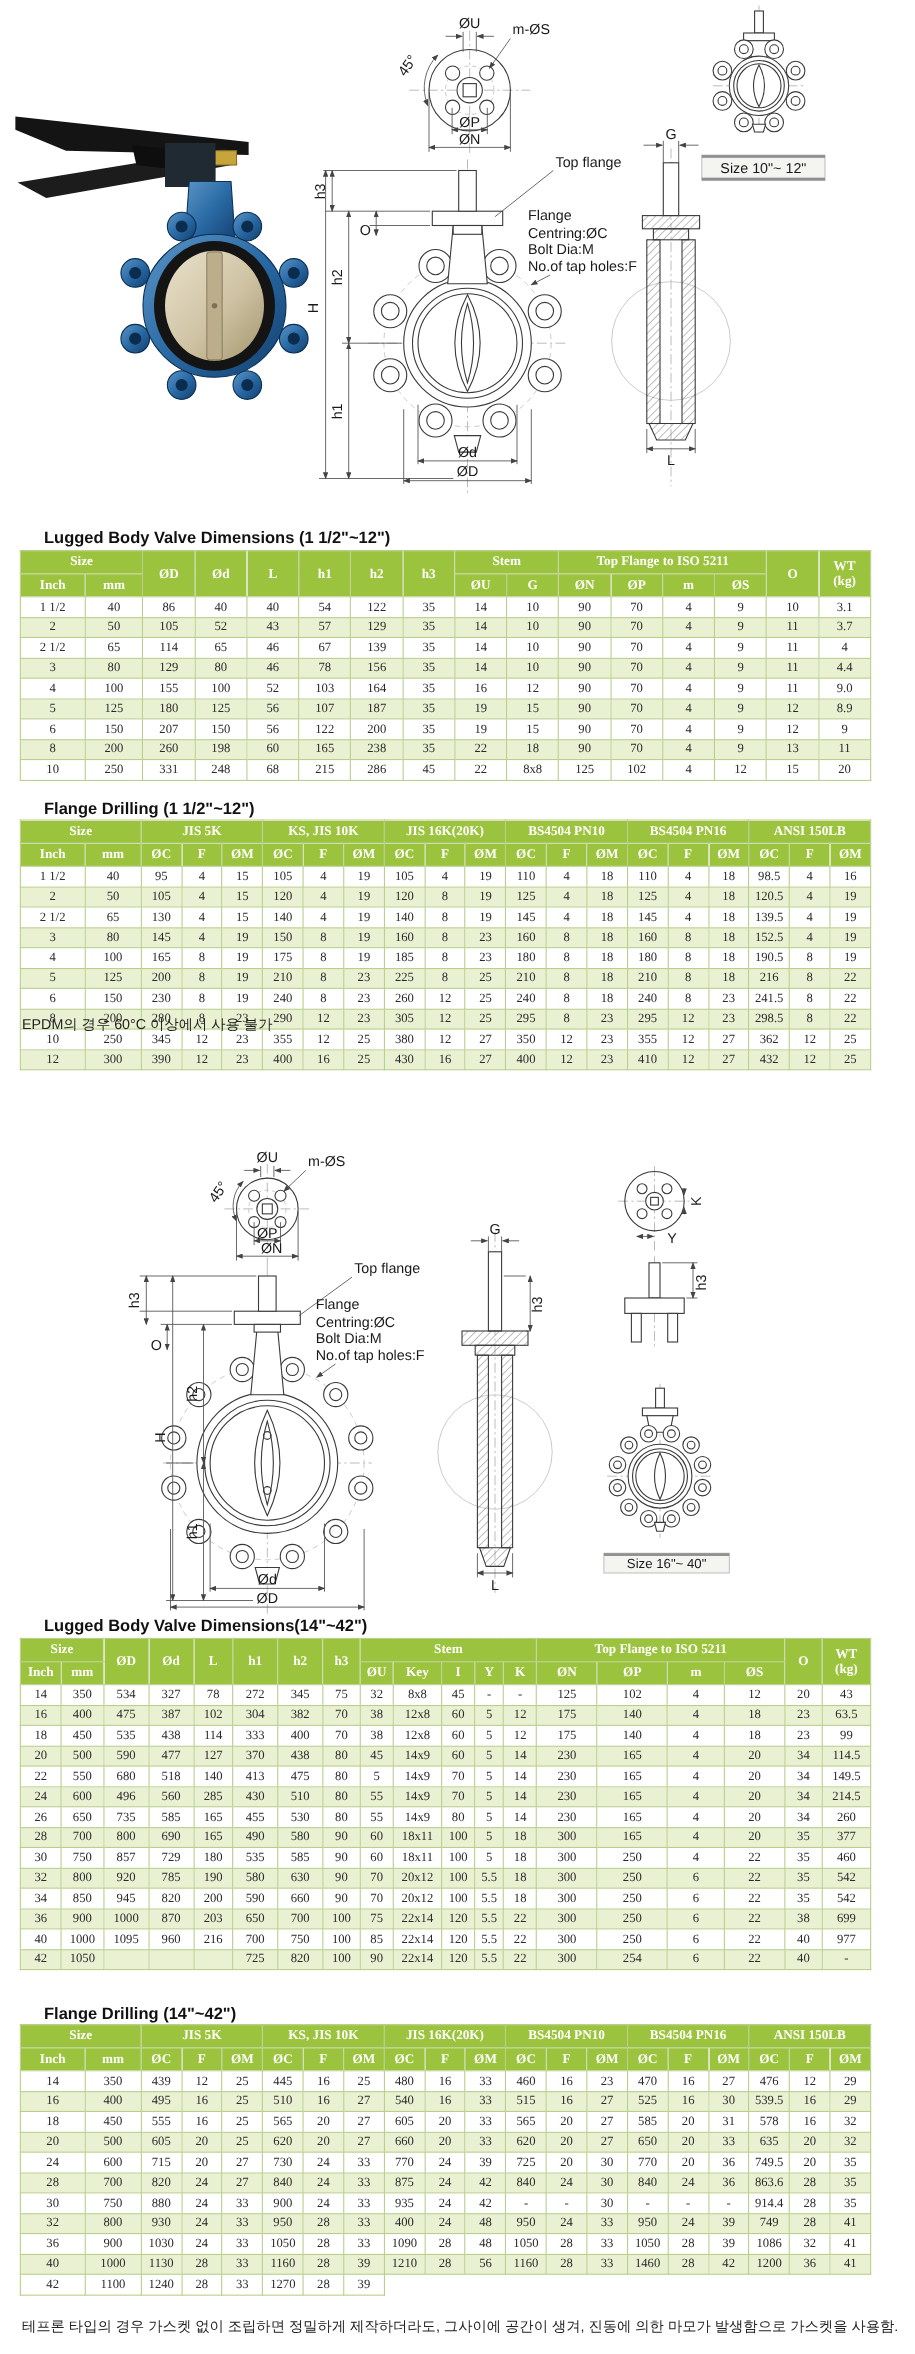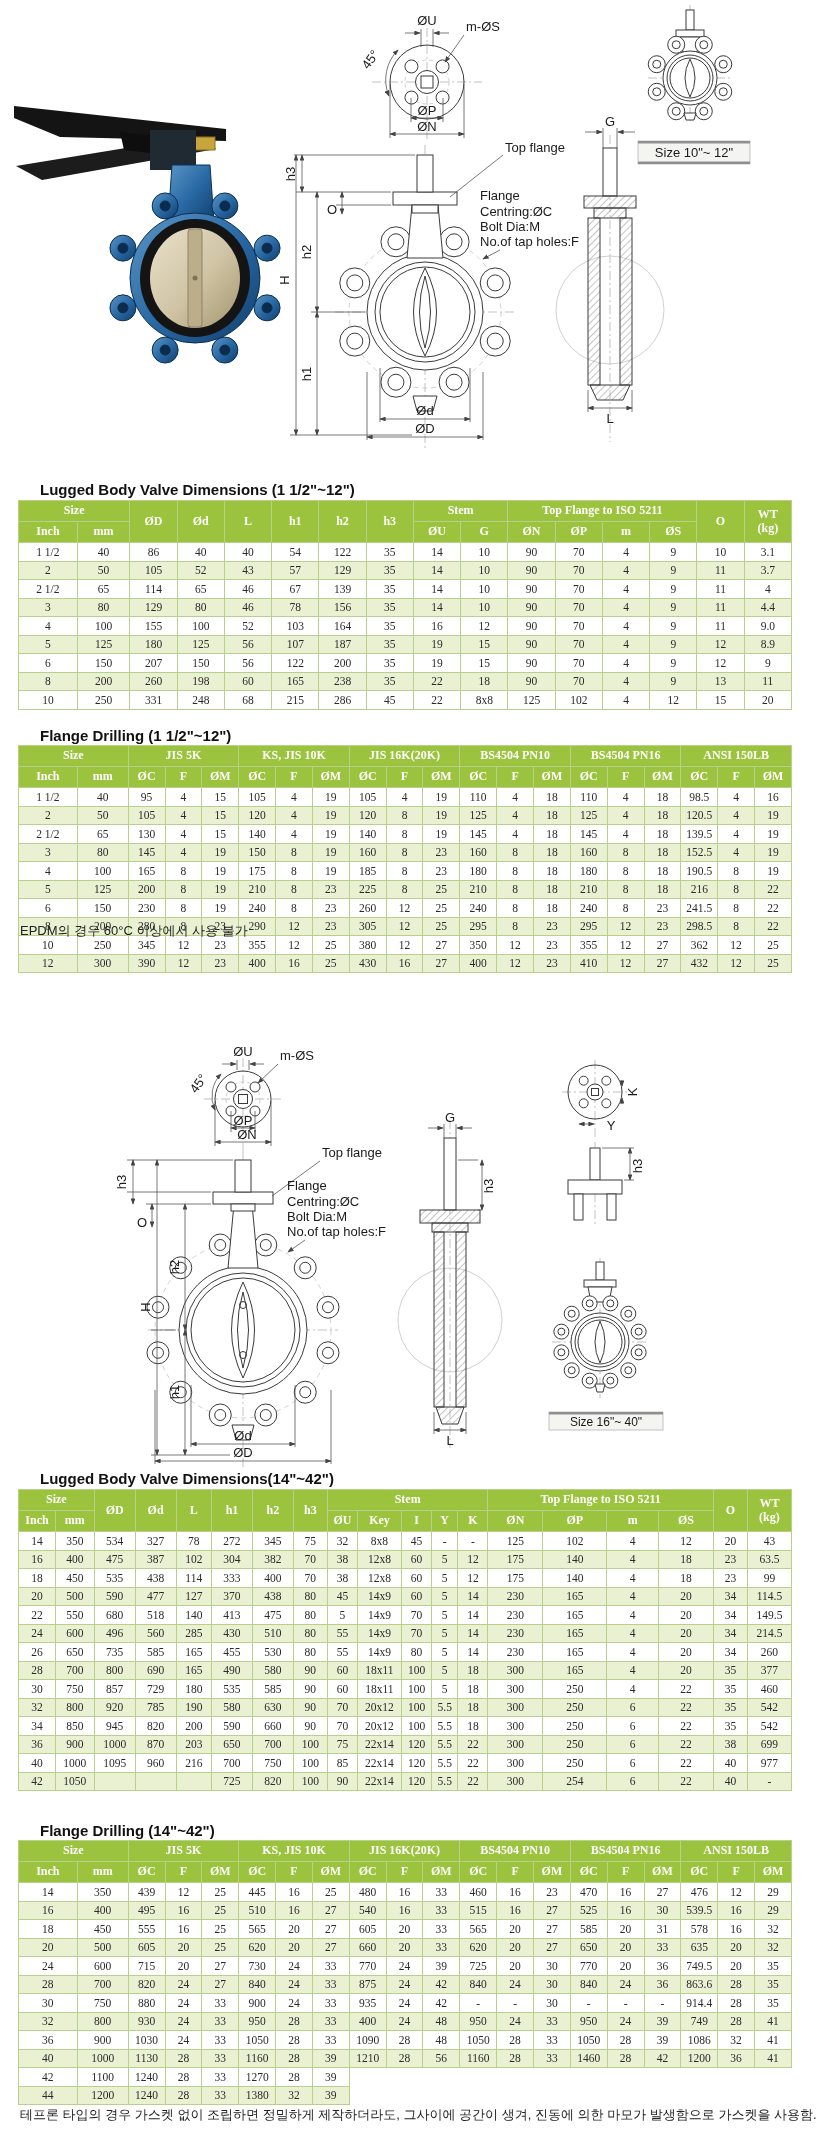--- a/index.html
+++ b/index.html
@@ -1591,28 +1591,17 @@
           <td>42</td>
           <td>1100</td>
           <td>1240</td>
           <td>28</td>
           <td>33</td>
           <td>1270</td>
           <td>28</td>
           <td>39</td>
           <td colspan="12" class="merge-blank"></td>
         </tr>
-        <tr>
-          <td>44</td>
-          <td>1200</td>
-          <td>1240</td>
-          <td>28</td>
-          <td>33</td>
-          <td>1380</td>
-          <td>32</td>
-          <td>39</td>
-          <td colspan="12" class="merge-blank"></td>
-        </tr>
       </tbody>
     </table>
   </div>
 
 <div class="note" style="top:2106px">테프론 타입의 경우 가스켓 없이 조립하면 정밀하게 제작하더라도, 그사이에 공간이 생겨, 진동에 의한 마모가 발생함으로 가스켓을 사용함.</div>
 
 </body></html>

